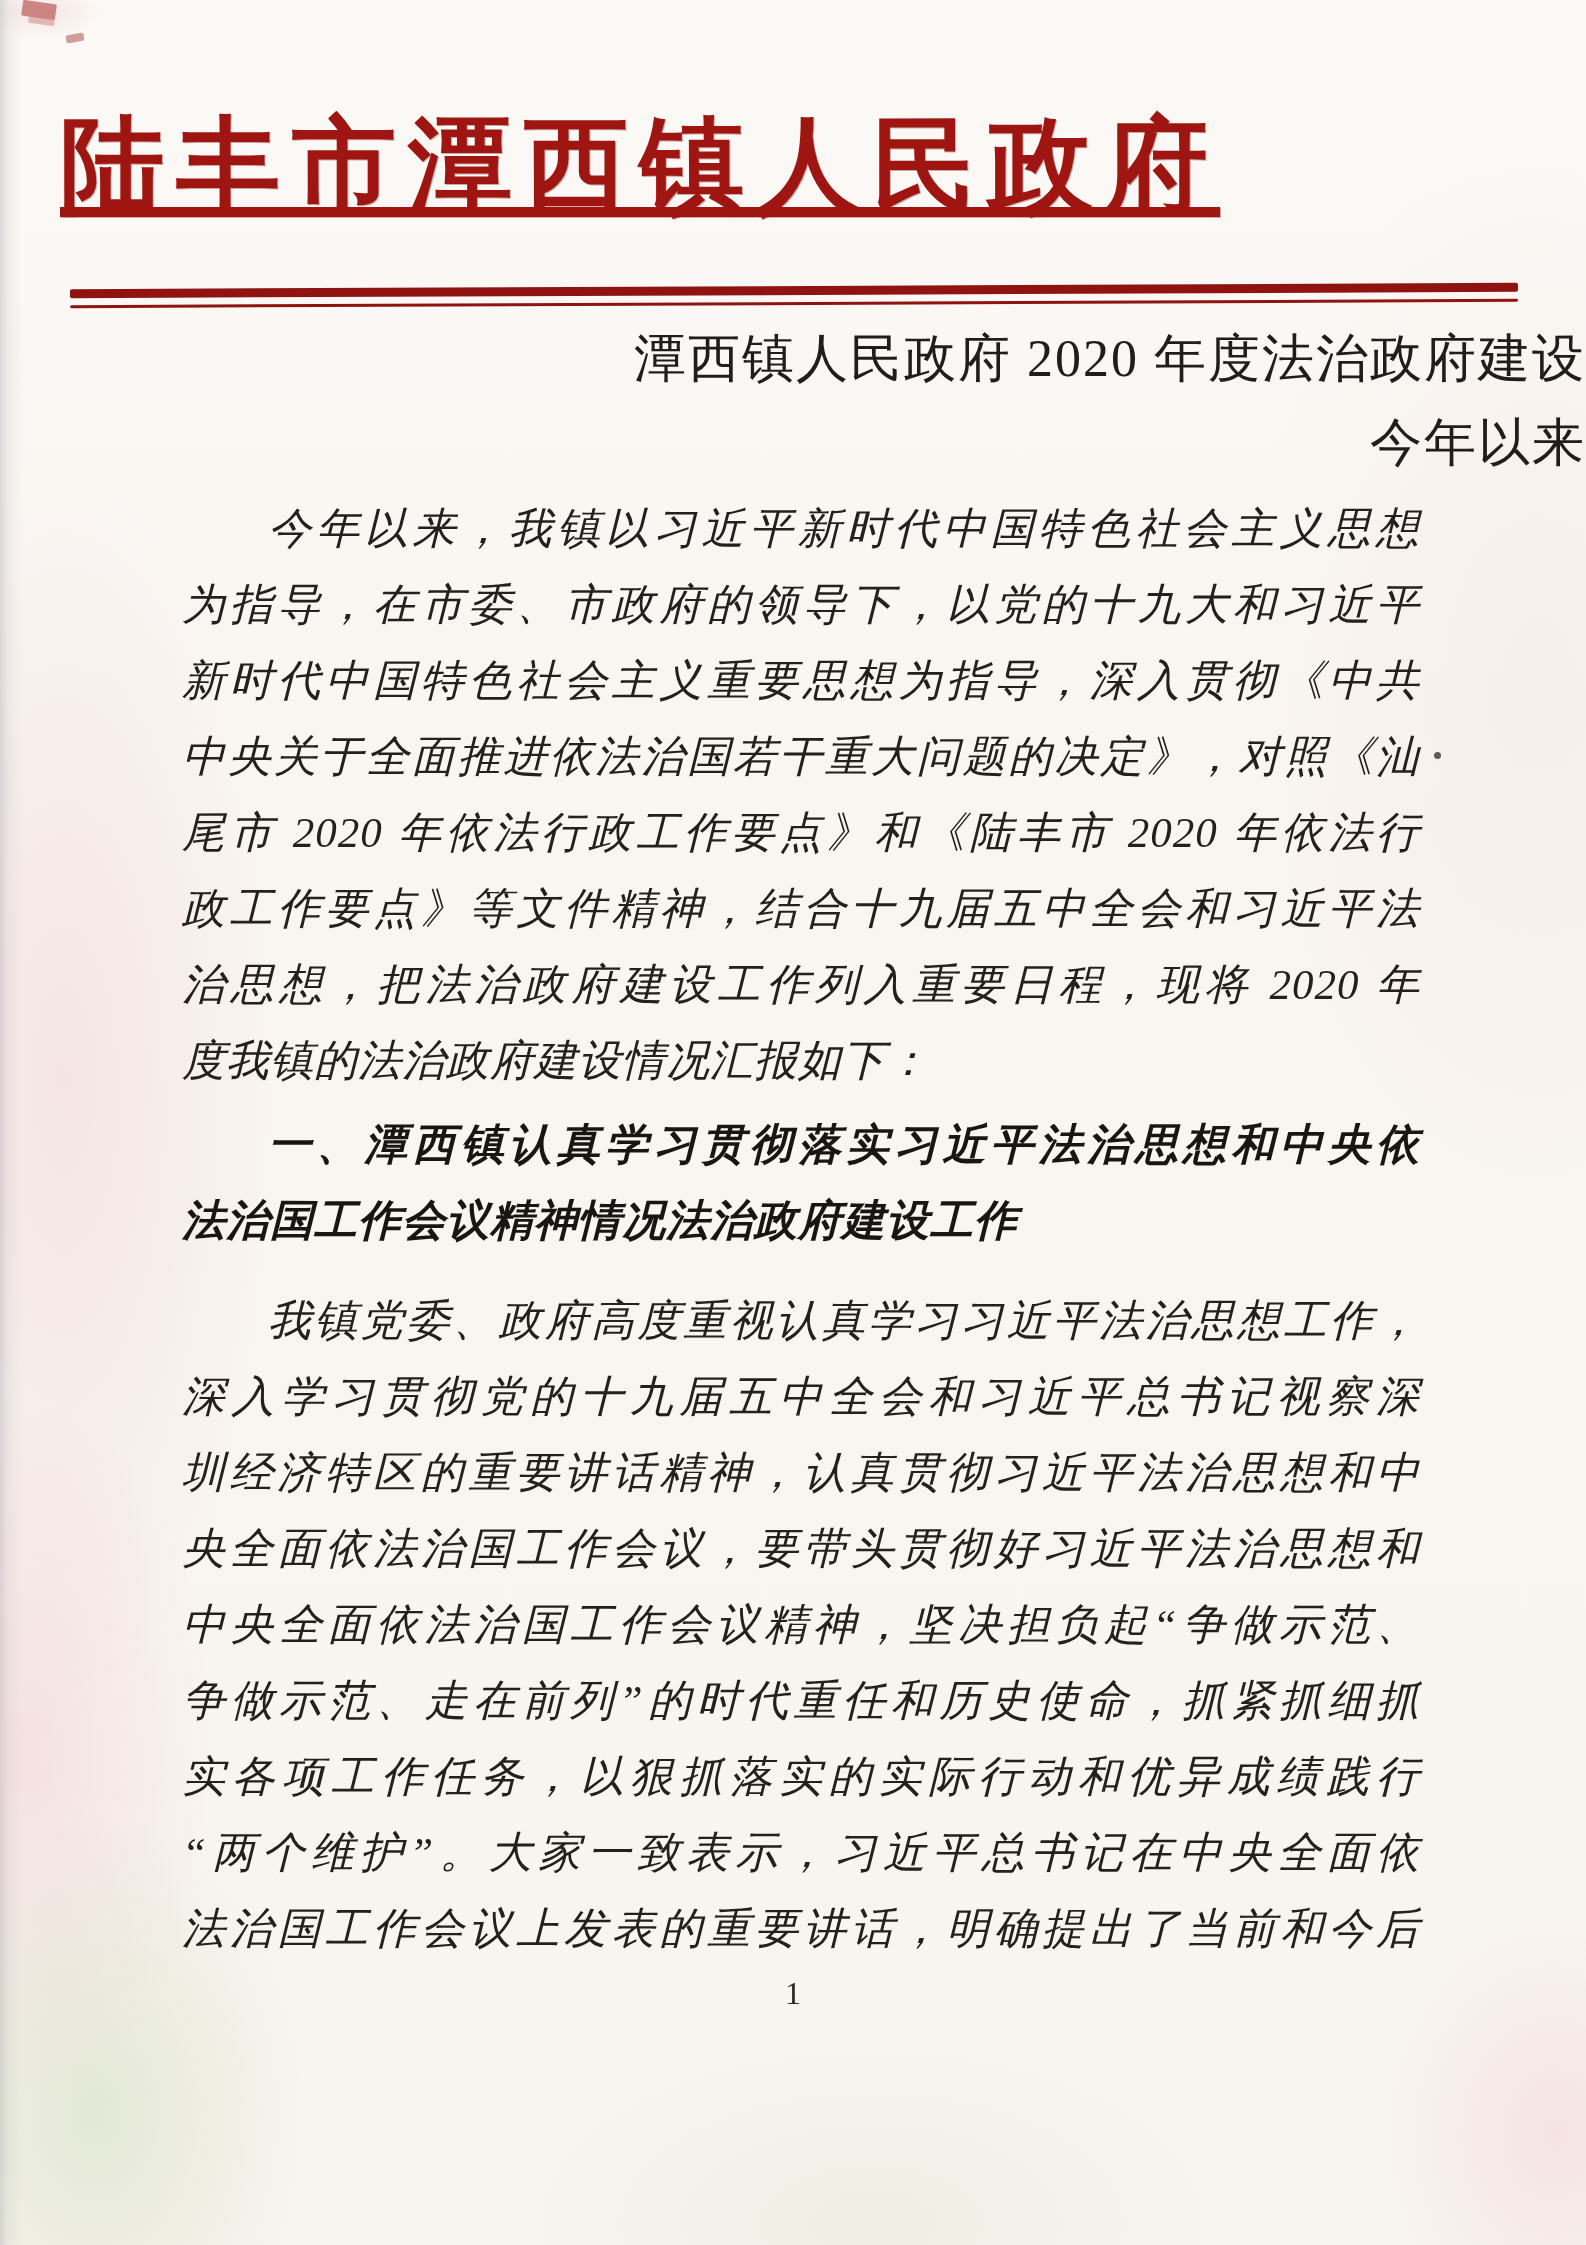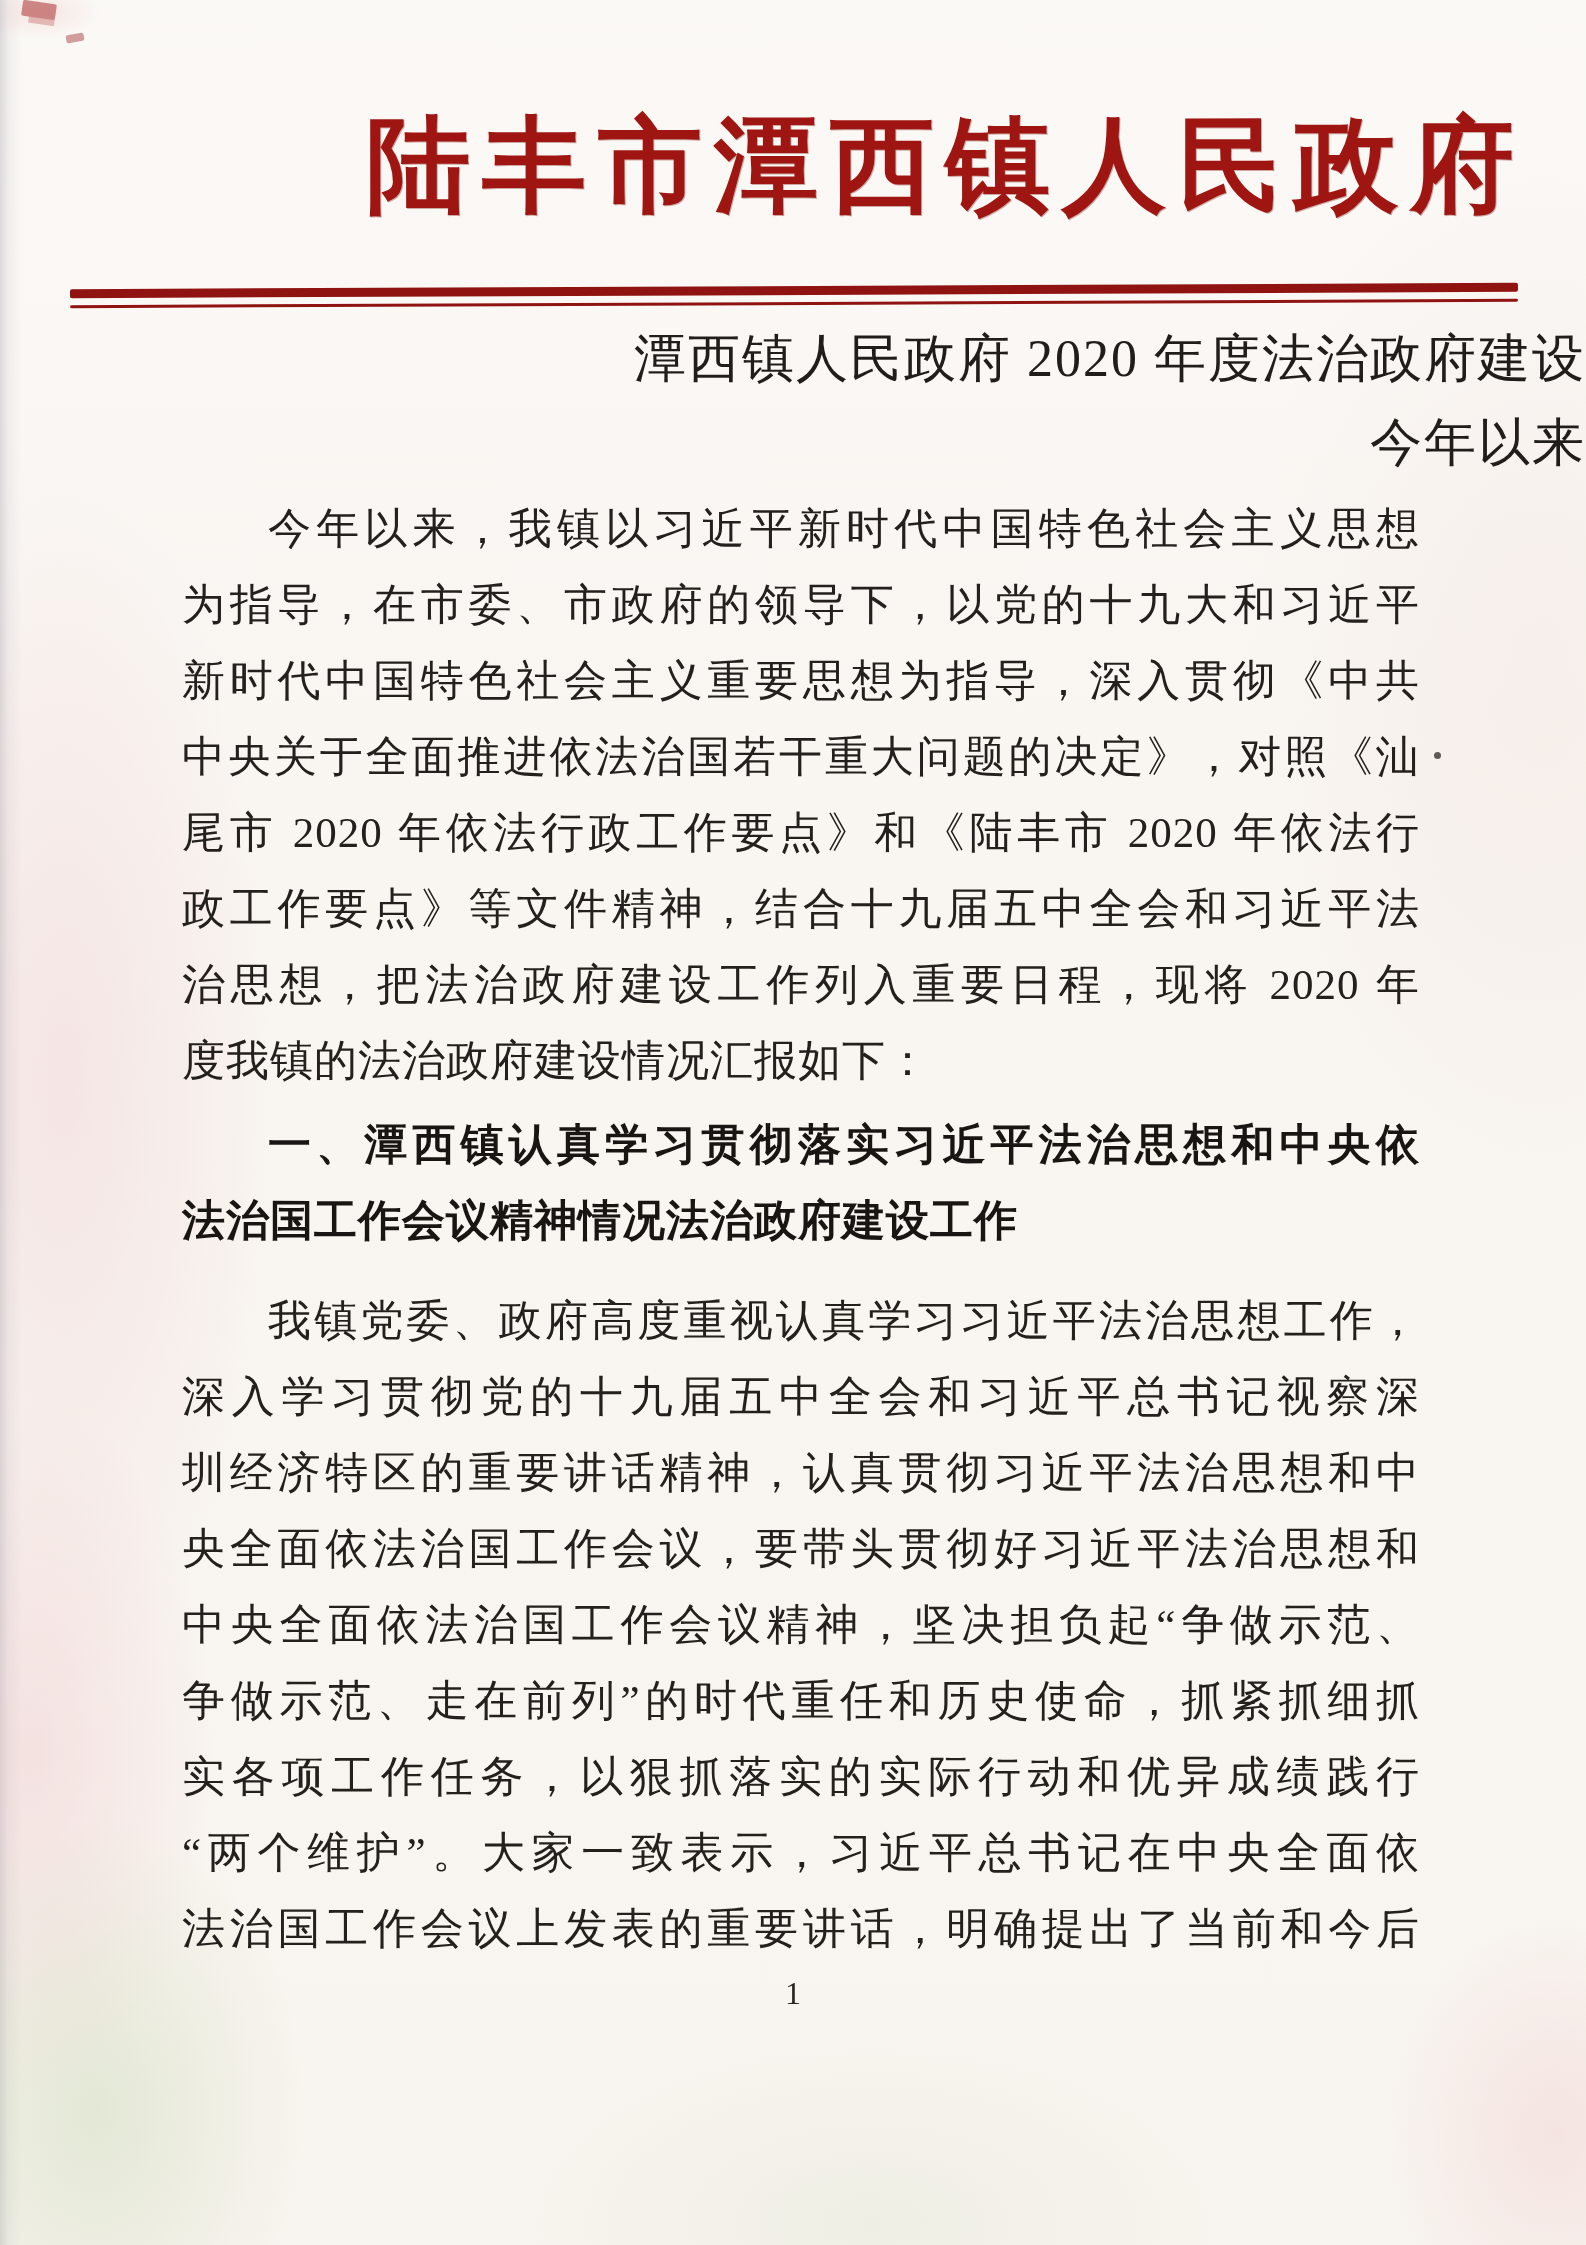--- a/index.html
+++ b/index.html
@@ -16,47 +16,49 @@
       radial-gradient(260px 500px at 2% 78%, rgba(232,176,186,0.28), rgba(232,176,186,0) 70%),
       radial-gradient(300px 420px at 6% 94%, rgba(178,204,152,0.30), rgba(178,204,152,0) 70%),
       radial-gradient(240px 300px at 98% 95%, rgba(236,188,194,0.30), rgba(236,188,194,0) 70%),
       radial-gradient(500px 260px at 55% 99%, rgba(210,222,196,0.25), rgba(210,222,196,0) 70%),
       radial-gradient(400px 700px at 97% 30%, rgba(240,225,220,0.35), rgba(240,225,220,0) 75%),
       linear-gradient(90deg, rgba(160,160,166,0.35) 0px, rgba(160,160,166,0.12) 8px, rgba(255,255,255,0) 22px),
       linear-gradient(180deg,#fbf9f6 0%,#f9f5f1 40%,#f8f4ef 100%);
   }
   .letterhead{
     margin:96px 60px 0 60px;
-    text-align:right;
+    text-align:left;
     font-size:104px;
     line-height:140px;
     font-weight:700;
     letter-spacing:12px;
     color:#9e1511;
     text-shadow:1px 1px 0 rgba(120,20,15,0.35);
     white-space:nowrap;
+    text-decoration:underline;
   }
   .rules{
     margin:50px 68px 0 70px;
     transform:rotate(-0.25deg);
   }
   .rule-thick{height:9px;background:#8f1310;border-radius:2px;}
   .rule-thin{height:3px;background:#8f1310;margin-top:7px;border-radius:2px;}
   .doc-title{
     margin-top:12px;
     text-align:right;
     font-size:52px;
     line-height:84px;
     color:#211d1a;
     letter-spacing:2px;
   }
   .body-text{
     margin:6px 166px 0 182px;
     font-size:43px;
     line-height:76px;
+    font-style:italic;
   }
   .textline{
     text-align:justify;
     text-align-last:justify;
     letter-spacing:1px;
     white-space:nowrap;
   }
   .textline.short{text-align-last:left;}
   .textline.indent{text-indent:2em;}
   .para2{margin-top:24px;}

